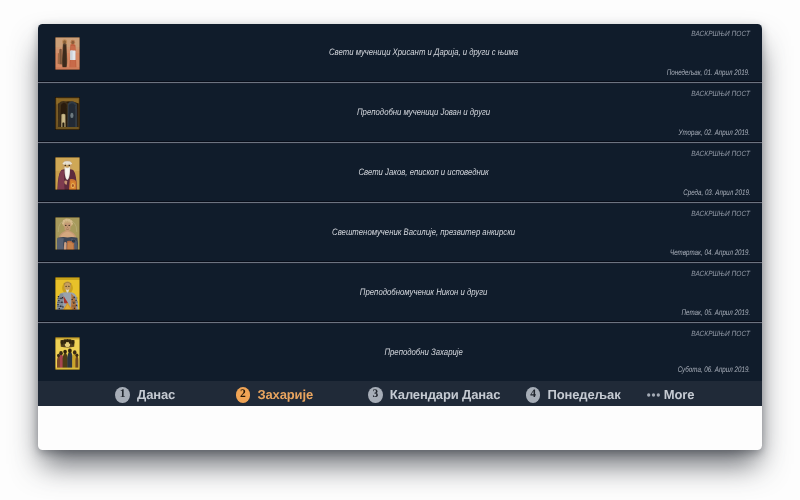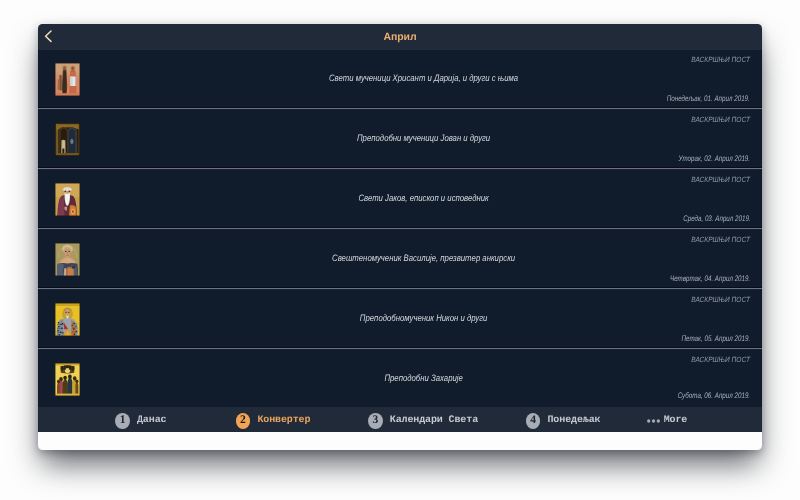--- a/index.html
+++ b/index.html
@@ -34,36 +34,28 @@
     transform:scaleX(.875);transform-origin:100% 50%;}
   .date{position:absolute;right:11.8px;bottom:7.2px;font-size:8.1px;font-style:italic;color:#aab0bb;letter-spacing:0;white-space:nowrap;transform:scaleX(.77);transform-origin:100% 50%;}
   #tabbar{height:25px;background:#202a38;position:relative;}
   .tab{position:absolute;top:1.4px;height:25px;display:flex;align-items:center;gap:7px;}
   .tabnum{width:14.8px;height:14.8px;border-radius:50%;display:flex;align-items:center;
     justify-content:center;font-family:"Liberation Serif",serif;font-size:11.6px;
     line-height:1;padding-bottom:1.1px;}
   .tabnum{color:#21262e;background:#a6adb7;font-weight:600;}
   .tab.active .tabnum{background:#f0a455;color:#231607;}
   .tabdots{width:13px;height:14.8px;display:flex;align-items:center;margin-right:-3.3px;}
-  .tablabel{font-size:10px;color:#c5cad2;white-space:nowrap;letter-spacing:-.12px;font-weight:700;font-family:Liberation Mono, monospace;}
+  .tablabel{font-size:13px;color:#c5cad2;white-space:nowrap;letter-spacing:-.12px;font-weight:700;}
   .tab.active .tablabel{color:#e8a45f;}
 </style>
 </head>
 <body>
 
 <div id="desktop"></div>
 <div id="window">
-  <div id="navbar">
-    <div id="back">
-      <svg width="12" height="13" viewBox="0 0 12 13">
-          <path d="M7.0 1.0 L1.6 6.2 L7.0 11.4" fill="none" stroke="#f0dcb6" stroke-width="1.5" stroke-linecap="round" stroke-linejoin="round"></path>
-        </svg>
-    </div>
-    <div id="navtitle">Април</div>
-  </div>
   <div id="list">
       <div class="row">
         <div class="thumb"><svg viewBox="0 0 25 33" width="25" height="33" preserveAspectRatio="none">
             <defs>
               <filter id="bl" x="-20%" y="-20%" width="140%" height="140%">
                 <feGaussianBlur stdDeviation="0.55"></feGaussianBlur>
               </filter>
             </defs>
             <rect width="25" height="33" fill="#cf9a72"></rect>
             <g filter="url(#bl)">
@@ -281,25 +273,25 @@
         <div class="date">Субота, 06. Април 2019.</div>
       </div>
     </div>
   <div id="tabbar">
       <div class="tab" style="left: 77.2px;">
         <div class="tabnum">1</div>
         <div class="tablabel">Данас</div>
       </div>
       <div class="tab active" style="left: 197.6px;">
         <div class="tabnum">2</div>
-        <div class="tablabel">Конвертер</div>
+        <div class="tablabel">Захарије</div>
       </div>
       <div class="tab" style="left: 330px;">
         <div class="tabnum">3</div>
-        <div class="tablabel">Календари Света</div>
+        <div class="tablabel">Календари Данас</div>
       </div>
       <div class="tab" style="left: 487.7px;">
         <div class="tabnum">4</div>
         <div class="tablabel">Понедељак</div>
       </div>
       <div class="tab" style="left: 609px;">
         <div class="tabdots">
           <svg width="13" height="4" viewBox="0 0 13 4">
             <circle cx="1.7" cy="2" r="1.65" fill="#a4abb5"></circle>
             <circle cx="6.5" cy="2" r="1.65" fill="#a4abb5"></circle>

